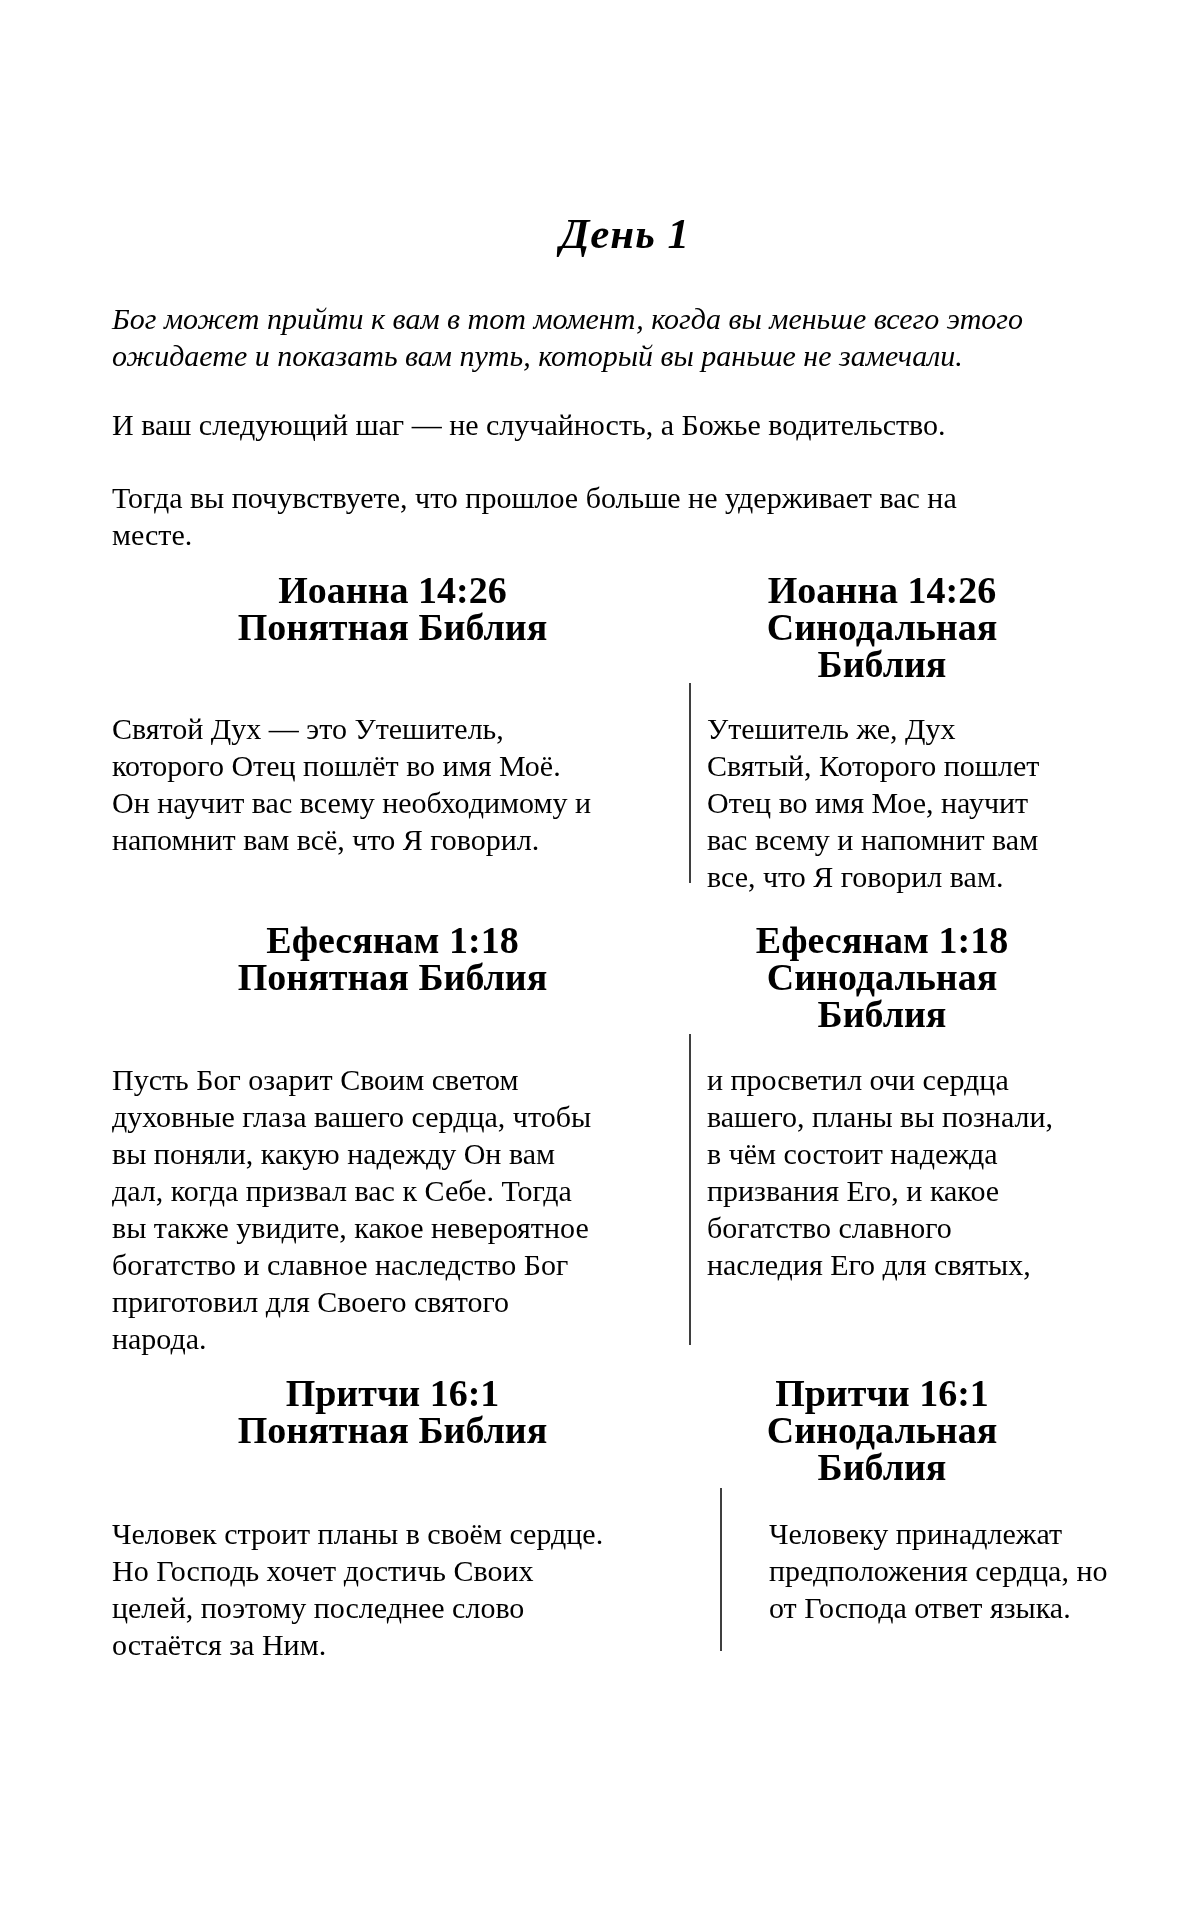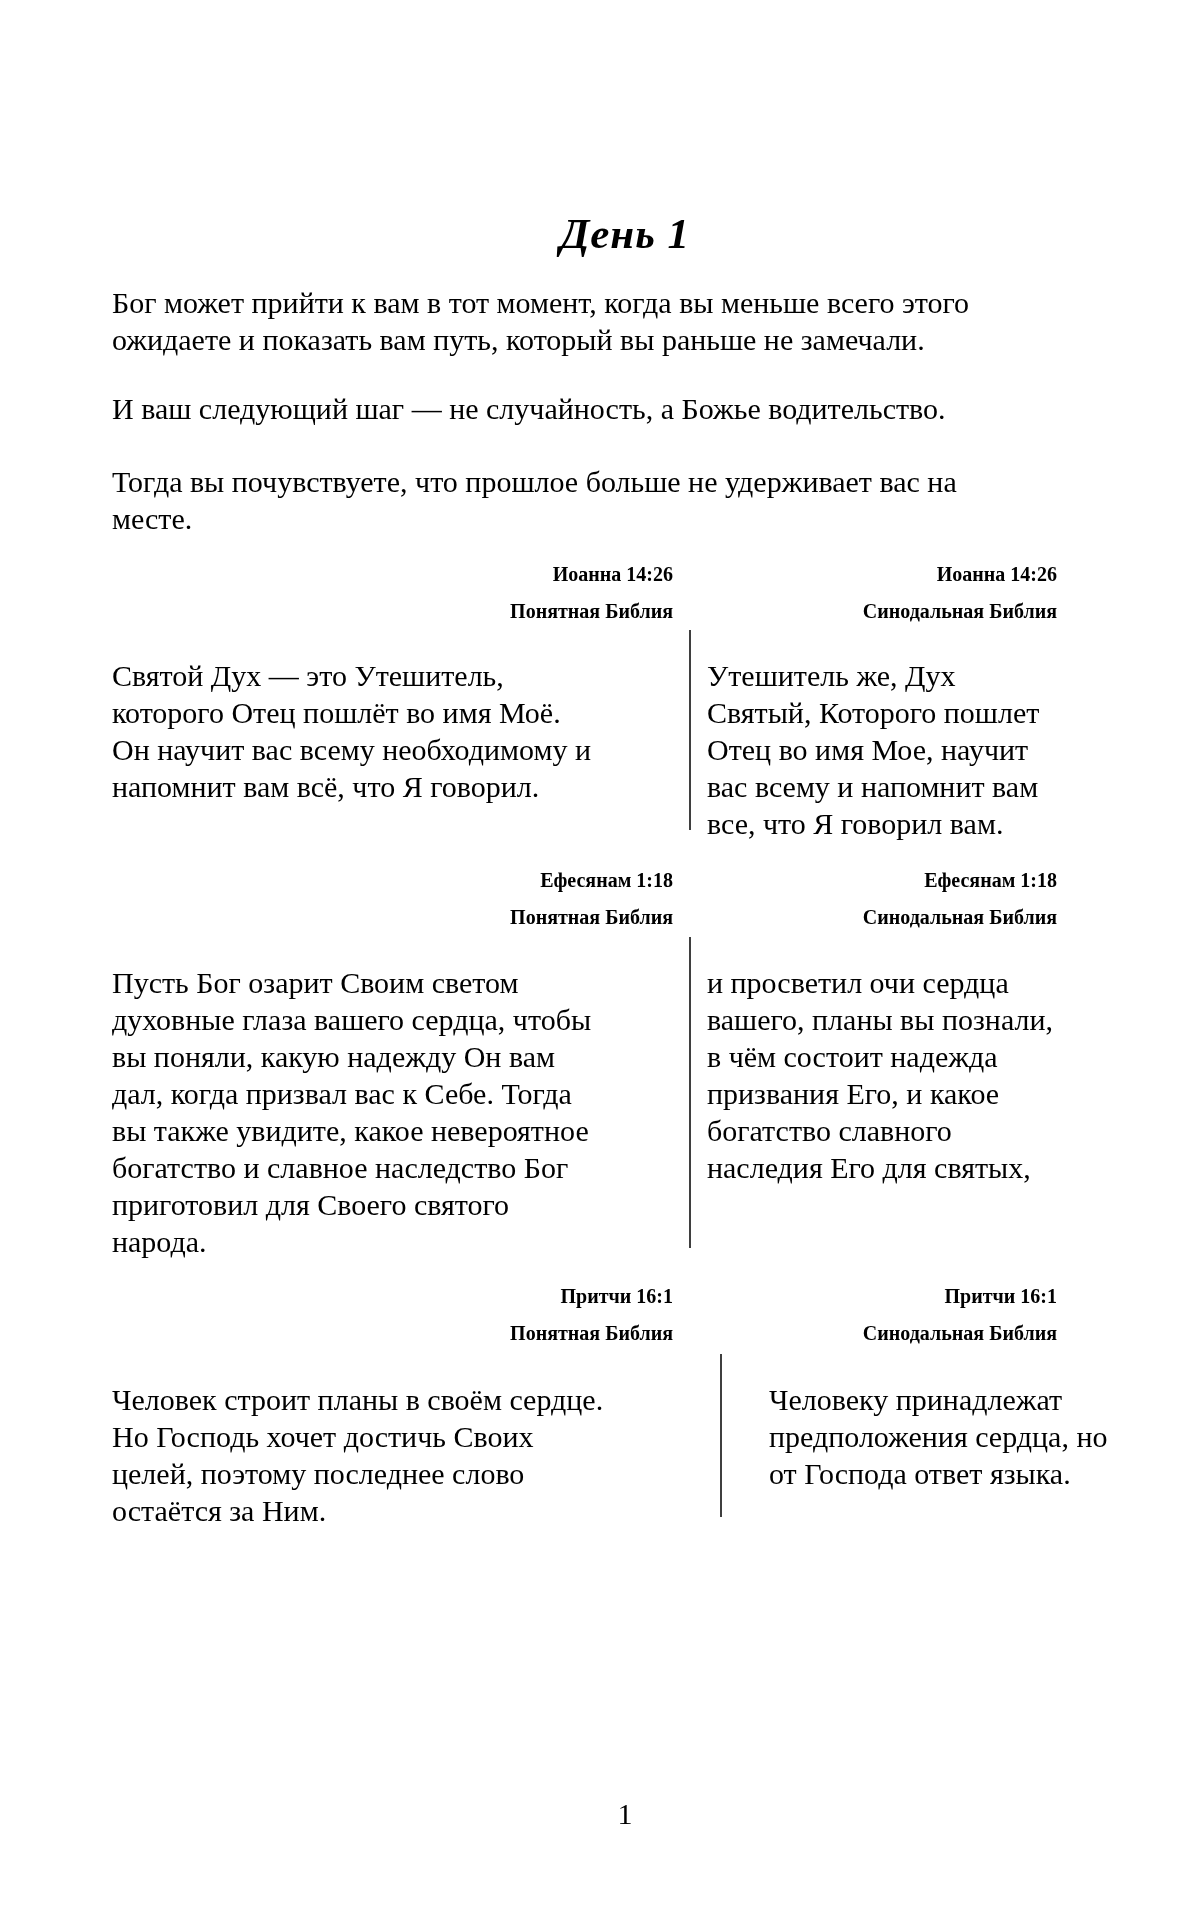--- a/index.html
+++ b/index.html
@@ -30,52 +30,52 @@
     font-style: italic;
     text-align: center;
     letter-spacing: 1px;
   }
   .intro {
     margin: 0;
     font-size: 30px;
     line-height: 37px;
     white-space: pre-line;
   }
-  .intro.p1 { margin-top: 24px; }
+  .intro.p1 { margin-top: 40px; font-style: italic; }
   .intro.p2 { margin-top: 36px; }
   .intro.p3 { margin-top: 32px; }
 
   .vrow {
     display: grid;
     grid-template-columns: 561px 34px 350px;
   }
   .vhead {
     font-weight: 700;
-    font-size: 20px;
+    font-size: 38px;
     line-height: 37px;
-    text-align: right;
+    text-align: center;
   }
   .verse {
     font-size: 30px;
     line-height: 37px;
     white-space: pre-line;
     margin-top: 9px;
   }
   .mid { position: relative; }
   .rule {
     position: absolute;
     left: 16px;
     top: -18px;
     bottom: 12px;
     width: 2px;
     background: #3f3f3f;
   }
   .b1h { margin-top: 19px; }
   .b1b { margin-top: 18px; }
-  .b2h { margin-top: 20px; }
+  .b2h { margin-top: 27px; }
   .b2b { margin-top: 19px; }
   .b3h { margin-top: 18px; }
   .b3b { margin-top: 20px; gap: 31px; }
   .page-number {
     margin-top: 266px;
     font-size: 30px;
     line-height: 37px;
     text-align: center;
   }
 </style>

